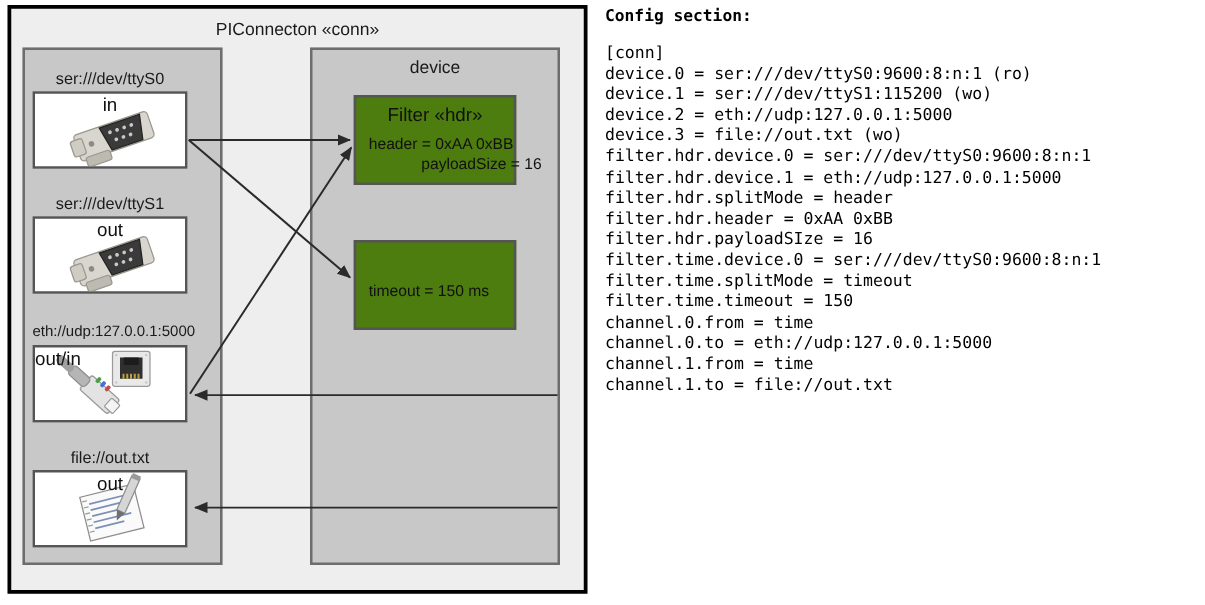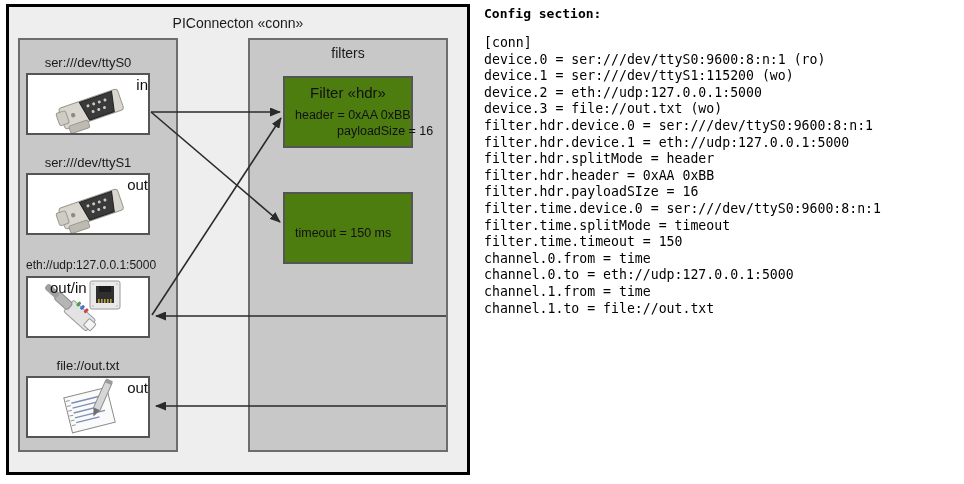--- a/index.html
+++ b/index.html
@@ -22,23 +22,23 @@
 
   #devices-group{left:18px;top:38px;width:160px;height:414px;}
   #filters-group{left:248px;top:38px;width:200px;height:414px;}
 
   
   .dev{position:absolute;}
   .dev-label{position:absolute;left:0;top:0;width:100%;text-align:center;
       font-size:13px;color:#1a1a1a;white-space:nowrap;}
   .dev-box{position:absolute;left:0;top:18px;width:100%;height:62px;
       background:#fff;border:2px solid #555;box-sizing:border-box;overflow:hidden;}
-  .dev-io{position:absolute;left:0;top:1px;width:100%;text-align:right;
+  .dev-io{position:absolute;left:0;top:1px;width:100%;text-align:center;
       font-size:15px;color:#111;z-index:3;}
-  .dev-io.leftio{text-align:center;left:22px;width:auto;}
+  .dev-io.leftio{text-align:center;left:0;width:auto;}
   .dev-art{position:absolute;left:0;top:0;width:100%;height:100%;}
 
   #dev0{left:26px;top:55px;width:124px;}
   #dev1{left:26px;top:155px;width:124px;}
   #dev2{left:26px;top:258px;width:124px;}
   #dev3{left:26px;top:358px;width:124px;}
   #dev2 .dev-label{font-size:12px;}
 
   
   .filter-box{position:absolute;background:#4d7c0f;border:2px solid #555;
@@ -81,21 +81,21 @@
 
   <div class="outer-frame">
     <div class="outer-title">PIConnecton «conn»</div>
   </div>
 
   <div class="group" id="devices-group">
     <div class="group-title"></div>
   </div>
 
   <div class="group" id="filters-group">
-    <div class="group-title">filters</div>
+    <div class="group-title">device</div>
   </div>
 
 
   <div class="dev" id="dev0">
     <div class="dev-label">ser:///dev/ttyS0</div>
     <div class="dev-box">
       <div class="dev-io">in</div>
       <svg class="dev-art" viewBox="0 0 120 58">
         <g transform="rotate(-19 60 34)">
           <rect x="32" y="24" width="62" height="22" rx="3" fill="#d9d6cf" stroke="#9b978e" stroke-width="1"></rect>

